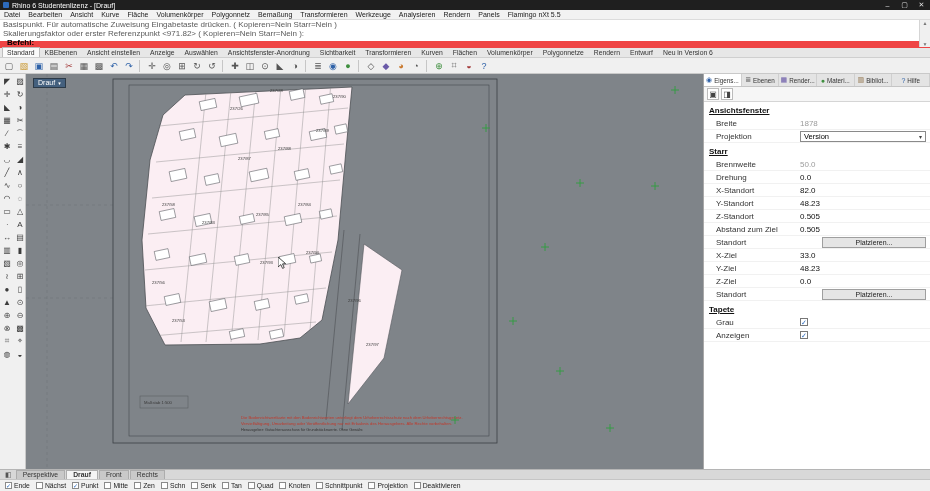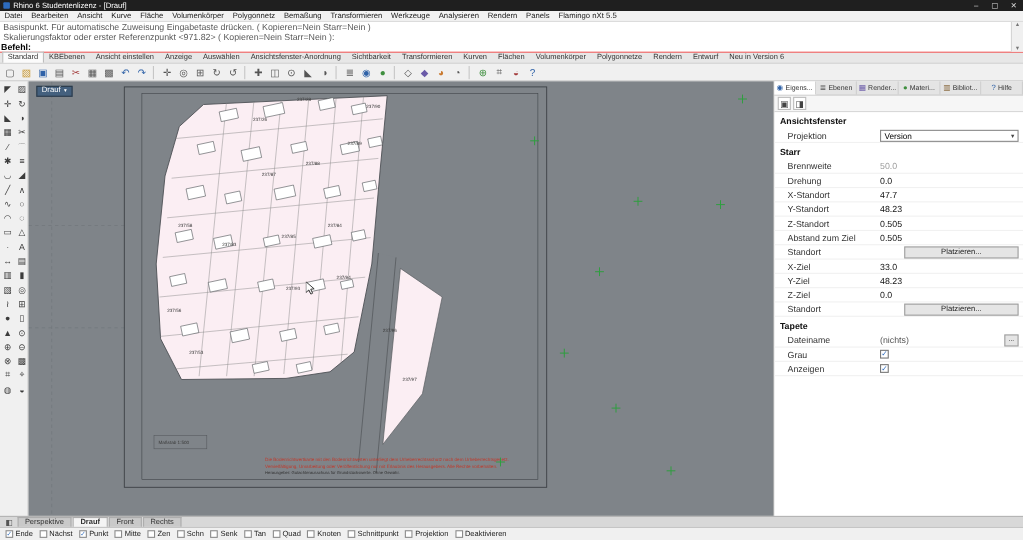--- a/index.html
+++ b/index.html
@@ -14,24 +14,24 @@
   .win-controls { margin-left:auto; display:flex; height:10px; }
   .win-btn { width:17px; display:flex; align-items:center; justify-content:center; font-size:7px; color:#ddd; }
 
   
   .menubar { position:absolute; top:10px; left:0; right:0; height:10px; background:#f2f2f2;
              border-bottom:1px solid #dcdcdc; display:flex; align-items:center; font-size:7px; color:#1a1a1a; }
   .menu-item { padding:0 4px; white-space:nowrap; }
 
   
   .cmdarea { position:absolute; top:20px; left:0; right:0; height:28px; background:#fff;
-             border-bottom:1px solid #ef4444; font-size:8px; }
+             border-bottom:7px solid #ef4444; font-size:8px; }
   .cmd-line { height:9px; line-height:9px; padding-left:3px; color:#5a5a5a; white-space:nowrap; overflow:hidden; }
   .cmd-prompt-row { display:flex; align-items:center; height:9px; }
-  .cmd-prompt { color:#000; font-weight:bold; padding-left:1px; line-height:9px; }
+  .cmd-prompt { color:#000; font-weight:bold; padding-left:7px; line-height:9px; }
   .cmd-input { flex:1; height:9px; }
   .cmd-scroll { position:absolute; right:0; top:0; width:11px; height:27px; background:#f0f0f0;
                 border-left:1px solid #d5d5d5; display:flex; flex-direction:column;
                 justify-content:space-between; align-items:center; font-size:5px; color:#777; }
 
   
   .ribbontabs { position:absolute; top:48px; left:0; right:0; height:10px; background:#e7e7e7;
                 border-bottom:1px solid #cfcfcf; display:flex; align-items:flex-end; padding-left:2px; font-size:6.8px; }
   .rtab { padding:1px 4px; color:#333; border:1px solid transparent; border-bottom:none; white-space:nowrap; }
   .rtab.active { background:#fbfbfb; border-color:#bdbdbd; }
@@ -64,21 +64,21 @@
   .panel-tabs { display:flex; height:13px; background:#e4e4e4; border-bottom:1px solid #c5c5c5; }
   .ptab { flex:1; display:flex; align-items:center; justify-content:center; gap:2px;
           font-size:6.3px; color:#333; border-right:1px solid #cfcfcf; white-space:nowrap; overflow:hidden; }
   .ptab.active { background:#fff; }
   .ptab-icon { font-size:7px; }
   .panel-subtools { height:15px; background:#f6f6f6; border-bottom:1px solid #d5d5d5;
                     display:flex; align-items:center; gap:2px; padding-left:3px; }
   .pst-icon { width:12px; height:12px; border:1px solid #bbb; background:#fff; display:flex;
               align-items:center; justify-content:center; font-size:8px; color:#444; }
   .panel-body { flex:1; background:#fff; overflow:hidden; }
-  .psec-title { font-weight:bold; color:#111; padding:4px 5px 2px 5px; font-size:8px; }
+  .psec-title { font-weight:bold; color:#111; padding:4px 5px 2px 5px; font-size:8px;text-decoration:underline; }
   .prow { display:flex; align-items:center; height:13px; padding-left:12px; border-bottom:1px solid #f1f1f1; }
   .prow-label { width:84px; color:#333; white-space:nowrap; overflow:hidden; }
   .prow-value { flex:1; color:#111; }
   .prow-value.readonly { color:#9b9b9b; }
   .pdrop { flex:1; height:11px; border:1px solid #8a8a8a; background:#fff; display:flex;
            align-items:center; justify-content:space-between; padding:0 3px; margin-right:4px; font-size:7.5px; }
   .pdrop .chev { font-size:6px; color:#444; }
   .pbtn { width:104px; height:11px; background:#e5e5e5; border:1px solid #9f9f9f; font-size:7px;
           display:flex; align-items:center; justify-content:center; margin-left:auto; margin-right:4px; color:#222; }
   .pfile { flex:1; display:flex; align-items:center; }
@@ -410,38 +410,42 @@
             <span>Hilfe</span>
           </span>
         </div>
       <div class="panel-subtools">
           <span class="pst-icon">▣</span>
           <span class="pst-icon">◨</span>
         </div>
       <div class="panel-body">
           <div class="psec-title">Ansichtsfenster</div>
           <div class="prow">
+            <div class="prow-label">Breite</div>
+            <div class="prow-value readonly">1878</div>
+          </div>
+          <div class="prow">
             <div class="prow-label">Projektion</div>
             <div class="pdrop">
               <span>Version</span>
               <span class="chev">▾</span>
             </div>
           </div>
           <div class="psec-title">Starr</div>
           <div class="prow">
             <div class="prow-label">Brennweite</div>
             <div class="prow-value readonly">50.0</div>
           </div>
           <div class="prow">
             <div class="prow-label">Drehung</div>
             <div class="prow-value">0.0</div>
           </div>
           <div class="prow">
             <div class="prow-label">X-Standort</div>
-            <div class="prow-value">47.7</div>
+            <div class="prow-value">82.0</div>
           </div>
           <div class="prow">
             <div class="prow-label">Y-Standort</div>
             <div class="prow-value">48.23</div>
           </div>
           <div class="prow">
             <div class="prow-label">Z-Standort</div>
             <div class="prow-value">0.505</div>
           </div>
           <div class="prow">
@@ -462,27 +466,20 @@
           </div>
           <div class="prow">
             <div class="prow-label">Z-Ziel</div>
             <div class="prow-value">0.0</div>
           </div>
           <div class="prow">
             <div class="prow-label">Standort</div>
             <div class="pbtn">Platzieren...</div>
           </div>
           <div class="psec-title">Tapete</div>
-          <div class="prow">
-            <div class="prow-label">Dateiname</div>
-            <div class="pfile">
-              <span class="pfile-value">(nichts)</span>
-              <span class="pfile-btn">...</span>
-            </div>
-          </div>
           <div class="prow">
             <div class="prow-label">Grau</div>
             <div class="pcheck">✓</div>
           </div>
           <div class="prow">
             <div class="prow-label">Anzeigen</div>
             <div class="pcheck">✓</div>
           </div>
         </div>
     </div>

